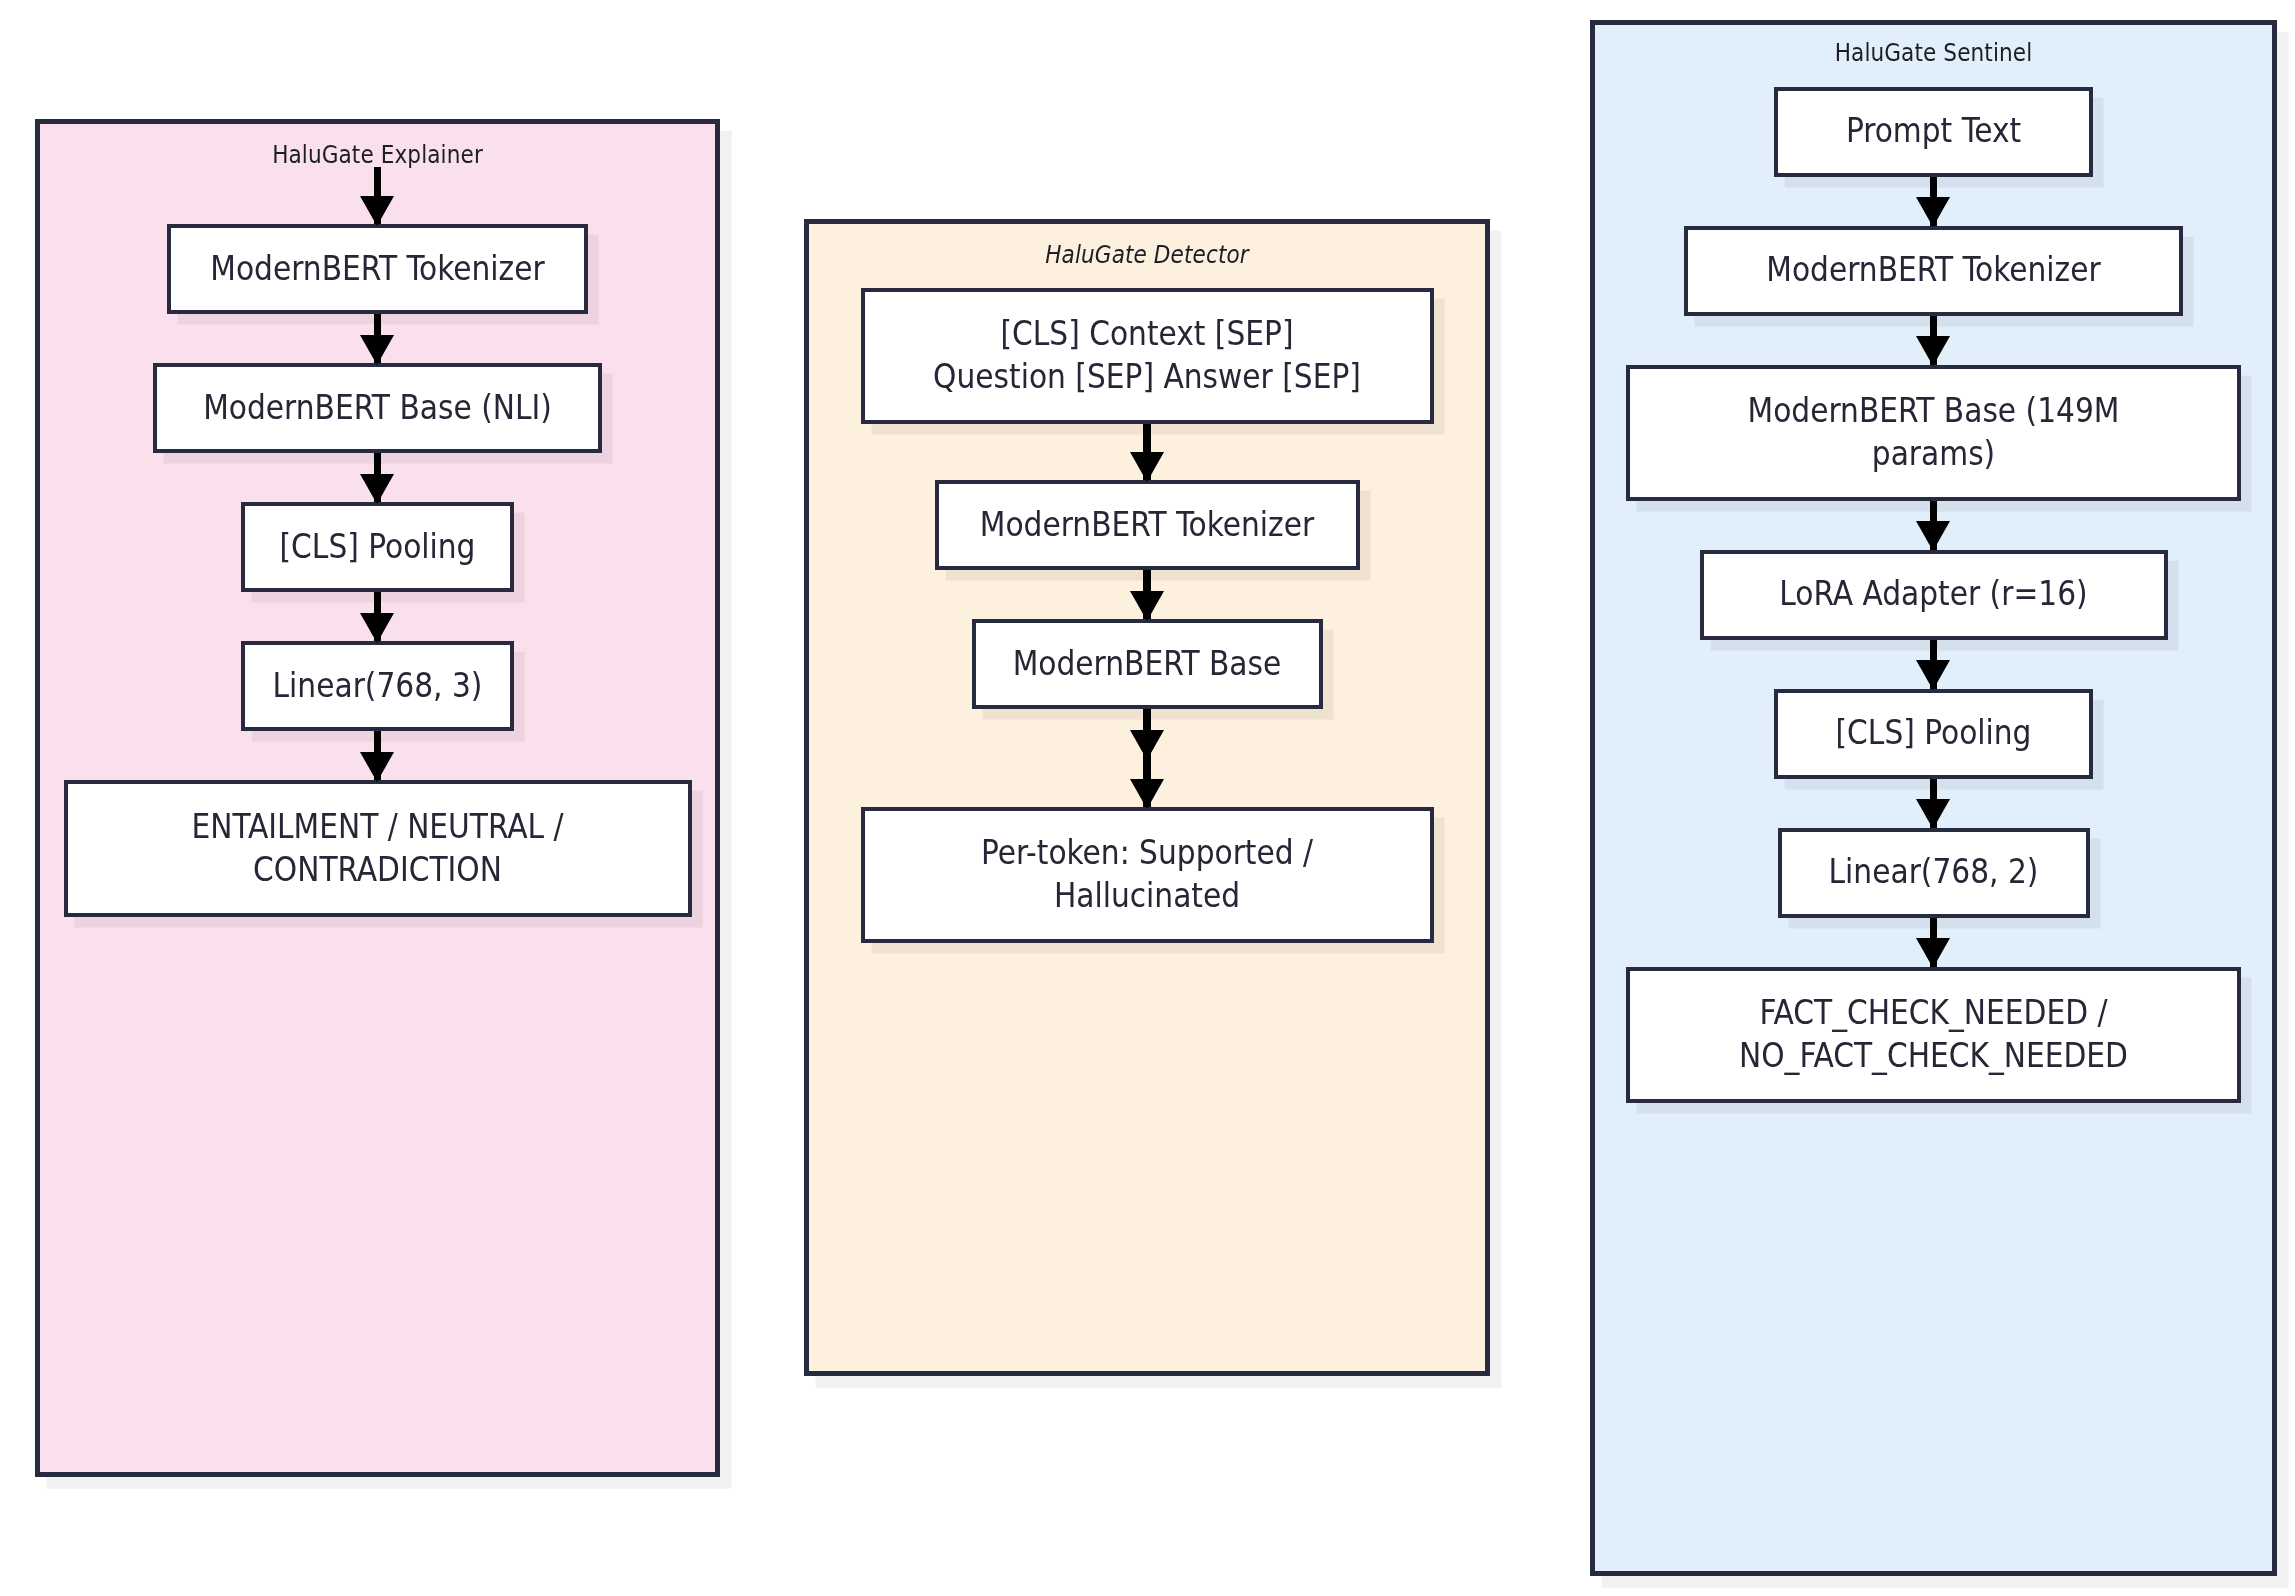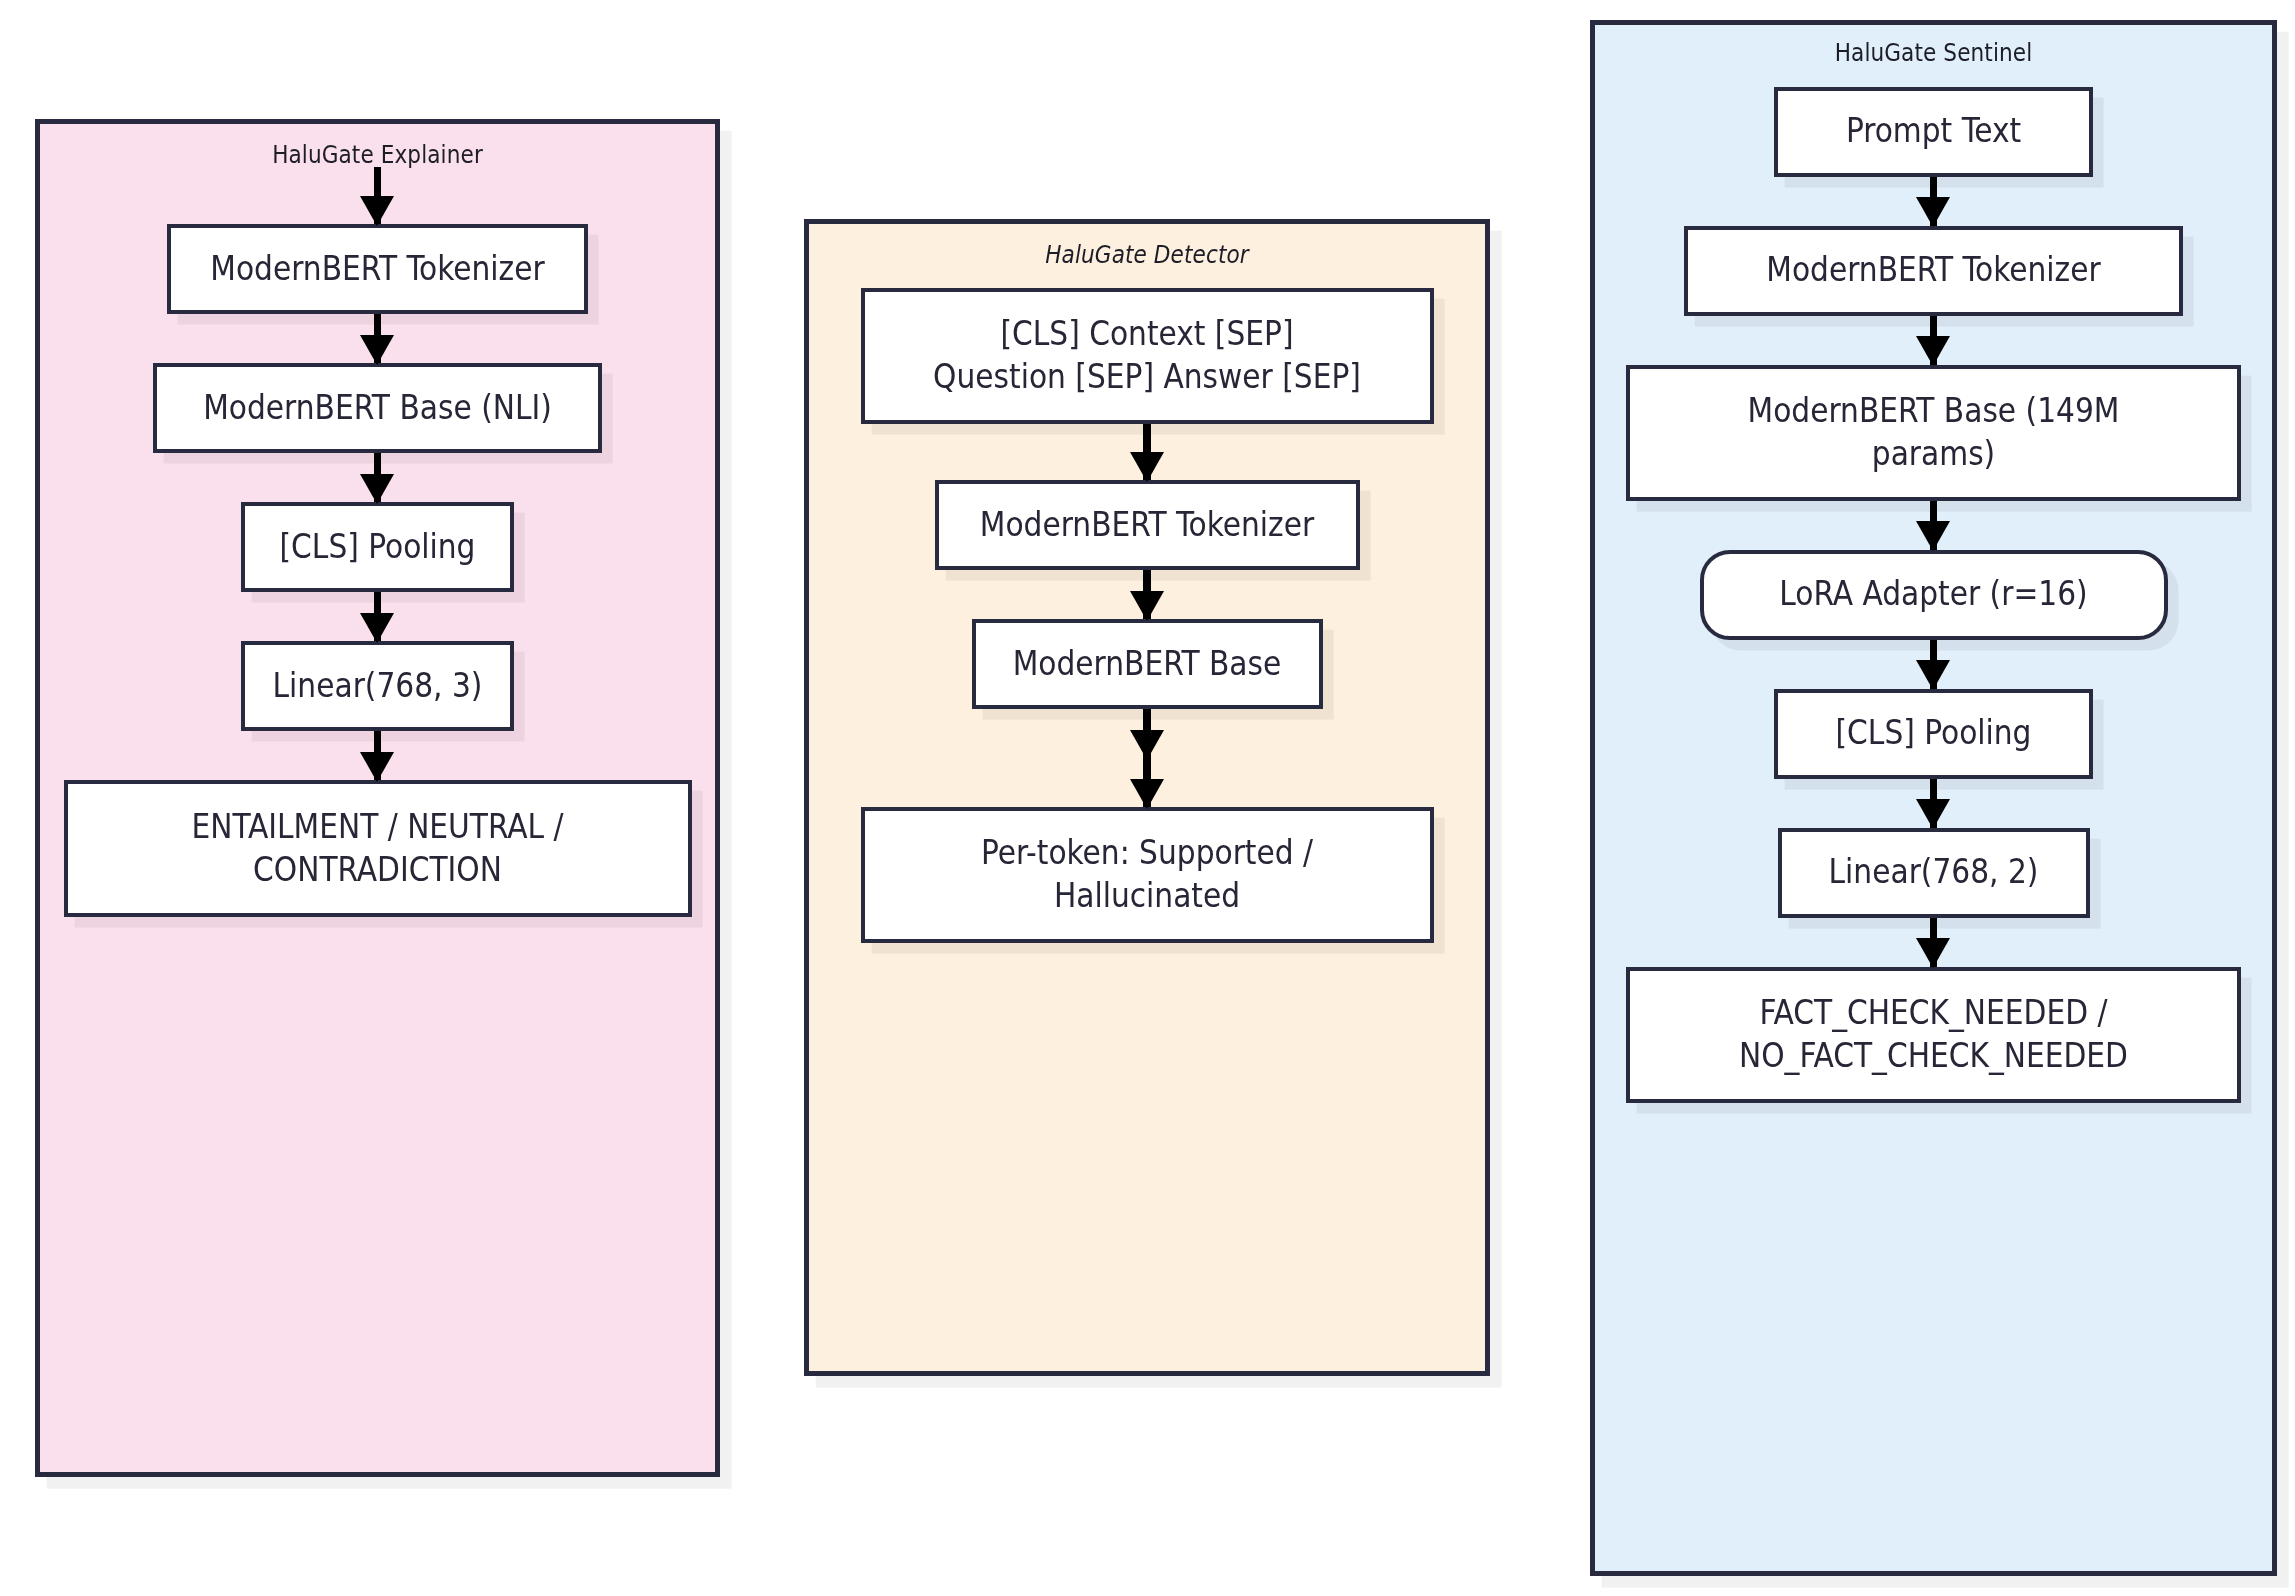--- a/index.html
+++ b/index.html
@@ -170,21 +170,21 @@
 
       <div class="node" style="width:499px;height:90px;">ModernBERT Tokenizer</div>
 
       <div class="arrow" style="height:49px;"></div>
 
       <div class="node" style="width:615px;height:136px;">ModernBERT Base (149M
 params)</div>
 
       <div class="arrow" style="height:49px;"></div>
 
-      <div class="node" style="width:468px;height:90px;border-radius:30px;">LoRA Adapter (r=16)</div>
+      <div class="node" style="width:468px;height:90px;">LoRA Adapter (r=16)</div>
 
       <div class="arrow" style="height:49px;"></div>
 
       <div class="node" style="width:319px;height:90px;">[CLS] Pooling</div>
 
       <div class="arrow" style="height:49px;"></div>
 
       <div class="node" style="width:312px;height:90px;">Linear(768, 2)</div>
 
       <div class="arrow" style="height:49px;"></div>

